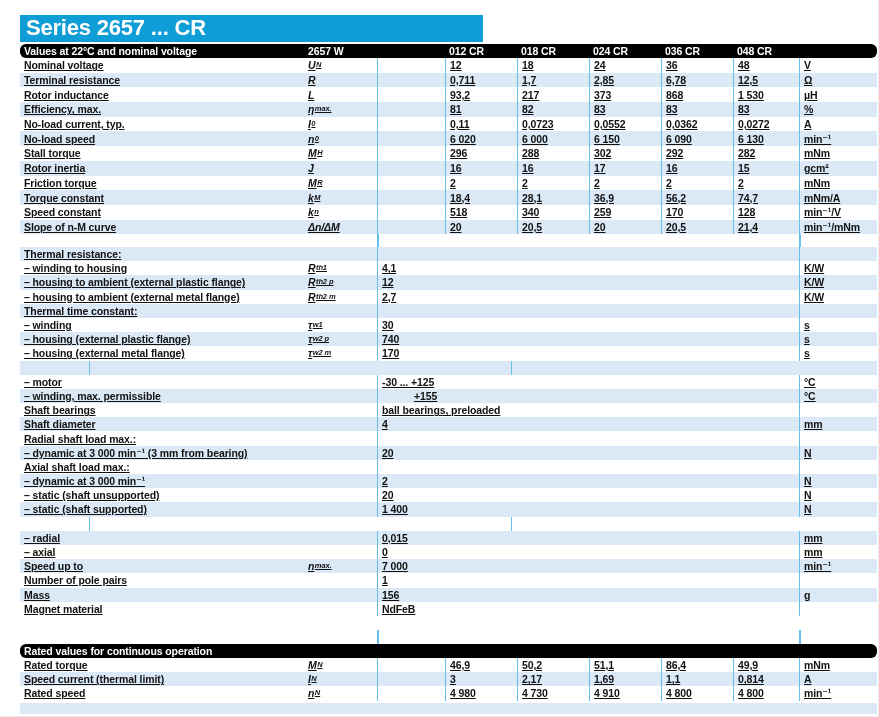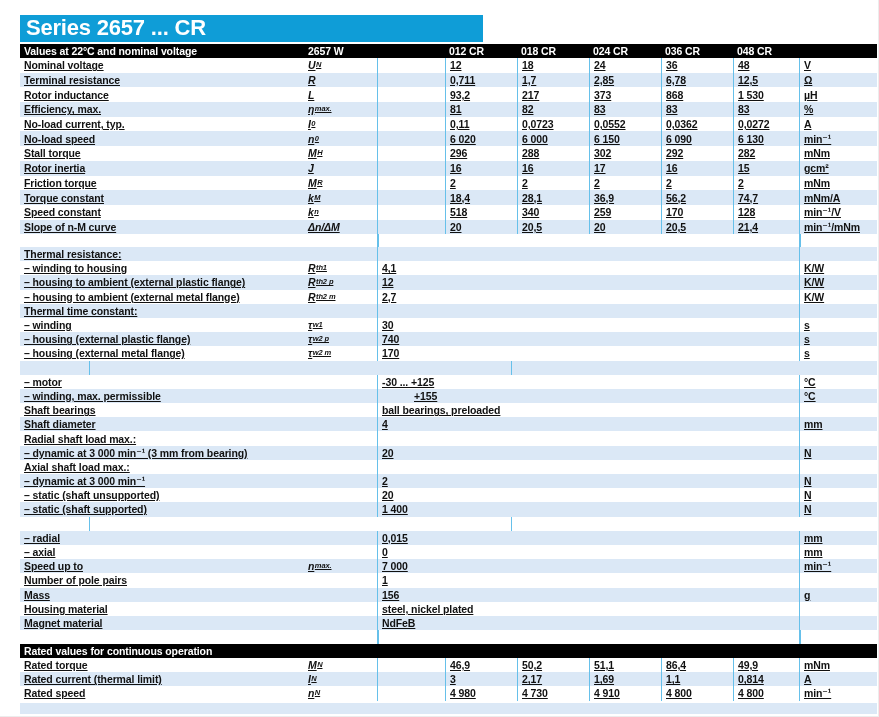--- a/index.html
+++ b/index.html
@@ -15,21 +15,21 @@
     font-family:"Liberation Sans","DejaVu Sans",sans-serif;color:var(--ink);
     border-right:1px solid #ececec;border-bottom:1px solid #ececec;box-sizing:border-box;
   }
   .title-bar{
     position:absolute;left:20px;top:15px;width:463px;height:27px;
     background:var(--accent);color:#fff;font-size:22px;font-weight:bold;
     line-height:26px;padding-left:6px;box-sizing:border-box;letter-spacing:-0.2px;
   }
   .bar{
     position:absolute;left:20px;width:857px;height:14px;background:var(--bar);
-    color:#fff;font-weight:bold;font-size:10.5px;line-height:14px;letter-spacing:-0.1px;
+    color:#fff;font-weight:bold;font-size:10.5px;line-height:14px;letter-spacing:-0.1px;border-radius:6px;
   }
   .bar1{top:44px;} .bar2{top:644px;}
   .hb-label{position:absolute;left:4px;top:0;}
   .hb-series{position:absolute;left:288px;top:0;}
   .hb-col{position:absolute;top:0;}
   .section{position:absolute;left:20px;width:857px;text-decoration:underline;}
   #sec1{top:58px;} #sec2{top:247px;} #sec3{top:658px;}
   .row{
     display:flex;align-items:center;height:var(--rh,14.7px);
     font-size:10.5px;font-weight:bold;letter-spacing:-0.1px;white-space:pre;
@@ -111,34 +111,33 @@
       <div class="row"><span class="c-label">Axial shaft load max.:</span><span class="c-sym"></span><span class="c-span"></span><span class="c-unit"></span></div>
       <div class="row"><span class="c-label">– dynamic at 3 000 min⁻¹</span><span class="c-sym"></span><span class="c-span">2</span><span class="c-unit">N</span></div>
       <div class="row"><span class="c-label">– static (shaft unsupported)</span><span class="c-sym"></span><span class="c-span">20</span><span class="c-unit">N</span></div>
       <div class="row"><span class="c-label">– static (shaft supported)</span><span class="c-sym"></span><span class="c-span">1 400</span><span class="c-unit">N</span></div>
       <div class="row"><span class="c-sym"></span><span class="c-span"></span><span class="c-unit"></span></div>
       <div class="row"><span class="c-label">– radial</span><span class="c-sym"></span><span class="c-span">0,015</span><span class="c-unit">mm</span></div>
       <div class="row"><span class="c-label">– axial</span><span class="c-sym"></span><span class="c-span">0</span><span class="c-unit">mm</span></div>
       <div class="row"><span class="c-label">Speed up to</span><span class="c-sym"><span class="">n</span><span class="s-sub">max.</span></span><span class="c-span">7 000</span><span class="c-unit">min⁻¹</span></div>
       <div class="row"><span class="c-label">Number of pole pairs</span><span class="c-sym"></span><span class="c-span">1</span><span class="c-unit"></span></div>
       <div class="row"><span class="c-label">Mass</span><span class="c-sym"></span><span class="c-span">156</span><span class="c-unit">g</span></div>
-      <div class="row"><span class="c-label">Housing material</span><span class="c-sym"></span><span class="c-span">steel, nickel plated</span><span class="c-unit"></span></div>
       <div class="row"><span class="c-label">Magnet material</span><span class="c-sym"></span><span class="c-span">NdFeB</span><span class="c-unit"></span></div>
     </div>
 
   <div class="gap-strip gs2">
     <div class="vline vl-a"></div>
     <div class="vline vl-b"></div>
   </div>
 
   <div class="bar bar2">
     <span class="hb-label">Rated values for continuous operation</span>
   </div>
 
   <div id="sec3" class="section stripe-a">
       <div class="row"><span class="c-label">Rated torque</span><span class="c-sym"><span class="">M</span><span class="s-sub">N</span></span><span class="c-gap"></span><span class="c-val">46,9</span><span class="c-val">50,2</span><span class="c-val">51,1</span><span class="c-val">86,4</span><span class="c-val last">49,9</span><span class="c-unit">mNm</span></div>
-      <div class="row"><span class="c-label">Rated current (thermal limit)</span><span class="c-sym"><span class="">I</span><span class="s-sub">N</span></span><span class="c-gap"></span><span class="c-val">3</span><span class="c-val">2,17</span><span class="c-val">1,69</span><span class="c-val">1,1</span><span class="c-val last">0,814</span><span class="c-unit">A</span></div>
+      <div class="row"><span class="c-label">Speed current (thermal limit)</span><span class="c-sym"><span class="">I</span><span class="s-sub">N</span></span><span class="c-gap"></span><span class="c-val">3</span><span class="c-val">2,17</span><span class="c-val">1,69</span><span class="c-val">1,1</span><span class="c-val last">0,814</span><span class="c-unit">A</span></div>
       <div class="row"><span class="c-label">Rated speed</span><span class="c-sym"><span class="">n</span><span class="s-sub">N</span></span><span class="c-gap"></span><span class="c-val">4 980</span><span class="c-val">4 730</span><span class="c-val">4 910</span><span class="c-val">4 800</span><span class="c-val last">4 800</span><span class="c-unit">min⁻¹</span></div>
     </div>
 
   <div class="footer-band"></div>
 
 </div>
 
 </body></html>

